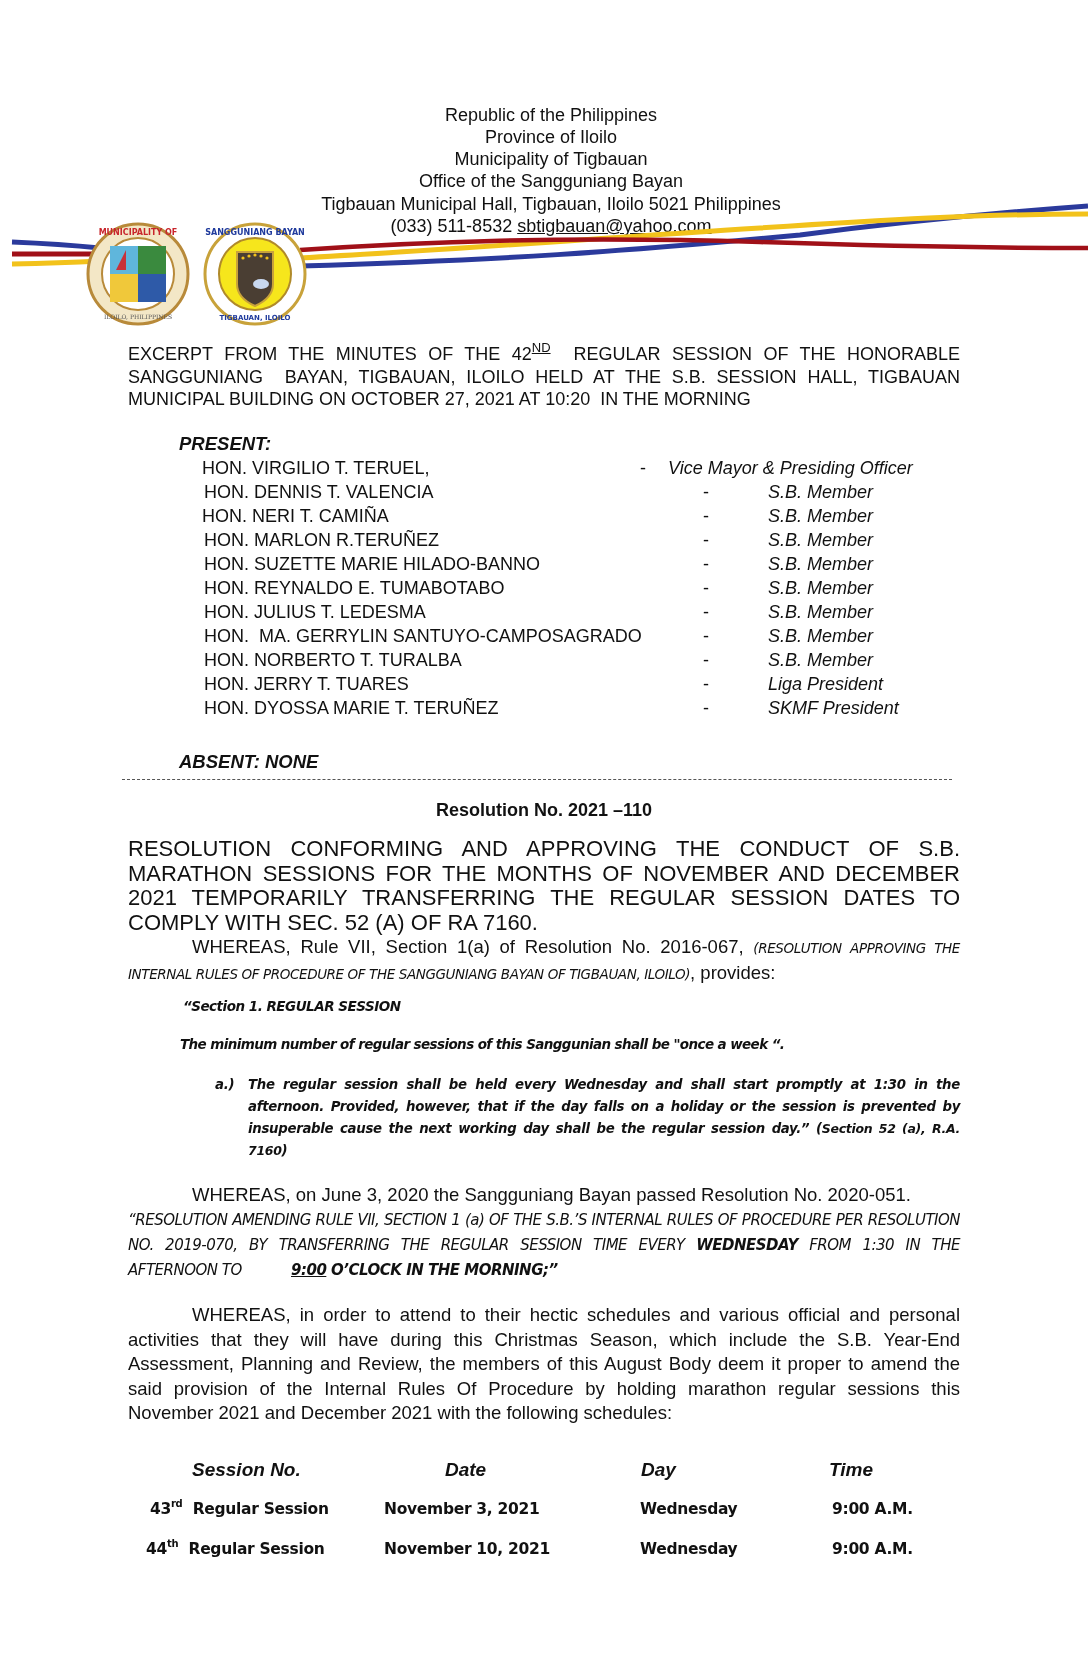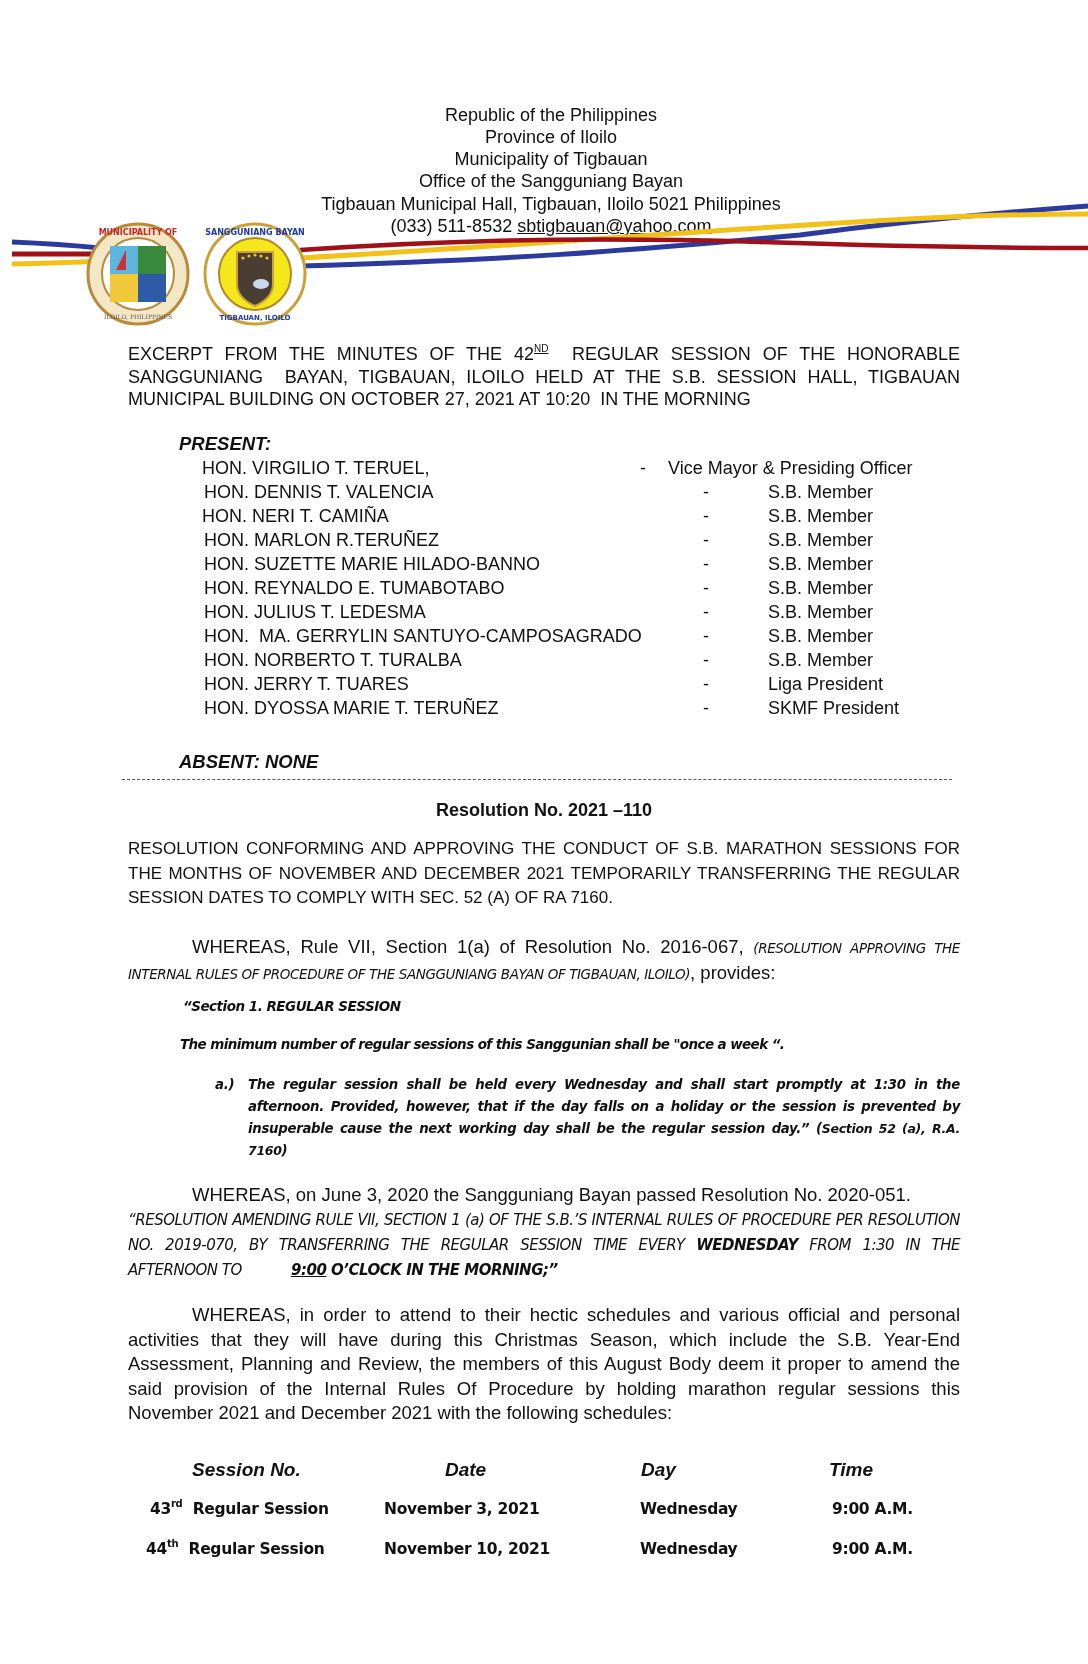--- a/index.html
+++ b/index.html
@@ -3,29 +3,29 @@
 <meta charset="utf-8">
 <style>
   html, body { margin: 0; padding: 0; background: #ffffff; }
   body { width: 1088px; height: 1664px; position: relative; overflow: hidden;
          font-family: "Liberation Sans", sans-serif; color: #111; }
   .hdr { position: absolute; left: 7px; width: 1088px; text-align: center; font-size: 18px; line-height: 22px; }
   .hdr a { color: #111; text-decoration: underline; margin-top: 24px; }
   svg.ribbons { position: absolute; left: 0; top: 190px; }
   .seal { position: absolute; }
   .excerpt { position: absolute; left: 128px; top: 343px; width: 832px; font-size: 18px; line-height: 22.5px; text-align: justify; text-align-last: left; }
-  .excerpt sup { font-size: 10px; vertical-align: 8px; line-height: 0; text-decoration: underline; }
+  .excerpt sup { font-size: 13px; vertical-align: 8px; line-height: 0; text-decoration: underline; }
   .present-label, .absent-label { position: absolute; left: 179px; font-size: 18.5px; font-weight: bold; font-style: italic; }
   .att-row { position: absolute; left: 0; width: 1088px; height: 24px; font-size: 18px; }
   .att-row .name { position: absolute; }
   .att-row .dash { position: absolute; }
-  .att-row .role { position: absolute; }
+  .att-row .role { position: absolute; font-style: italic; }
   .divider { position: absolute; left: 122px; top: 779px; width: 830px; height: 0; border-top: 1.5px dashed #555; }
   .res-no { position: absolute; left: 0; width: 1088px; top: 800px; text-align: center; font-weight: bold; font-size: 18px; }
-  .res-title { position: absolute; left: 128px; top: 837px; width: 832px; font-size: 17px; line-height: 24.5px; text-align: justify; text-align-last: left; }
+  .res-title { position: absolute; left: 128px; top: 837px; width: 832px; font-size: 22px; line-height: 24.5px; text-align: justify; text-align-last: left; }
   .para { position: absolute; left: 128px; width: 832px; font-size: 18.5px; line-height: 24.5px; text-align: justify; }
   .para .indent { display: inline-block; width: 64px; }
   .cal { font-family: "DejaVu Sans", sans-serif; font-style: italic; font-size: 13.5px; letter-spacing: -0.4px; }
   .quote1 { position: absolute; left: 183px; top: 998px; font-family: "DejaVu Sans", sans-serif; font-style: italic; font-weight: bold; font-size: 13.5px; letter-spacing: -0.5px; }
   .quote2 { position: absolute; left: 180px; top: 1036px; font-family: "DejaVu Sans", sans-serif; font-style: italic; font-weight: bold; font-size: 13.5px; letter-spacing: -0.6px; }
   .clause { position: absolute; left: 215px; top: 1074px; width: 745px; font-family: "DejaVu Sans", sans-serif; font-style: italic; font-weight: bold; font-size: 13.3px; line-height: 22px; letter-spacing: -0.3px; }
   .clause .lbl { position: absolute; left: 0; top: 0; }
   .clause .txt { margin-left: 33px; text-align: justify; }
   .clause .src { font-weight: bold; font-size: 12.5px; }
   .amend { font-family: "DejaVu Sans", sans-serif; font-style: italic; font-size: 15px; letter-spacing: -0.5px; line-height: 25px; }

